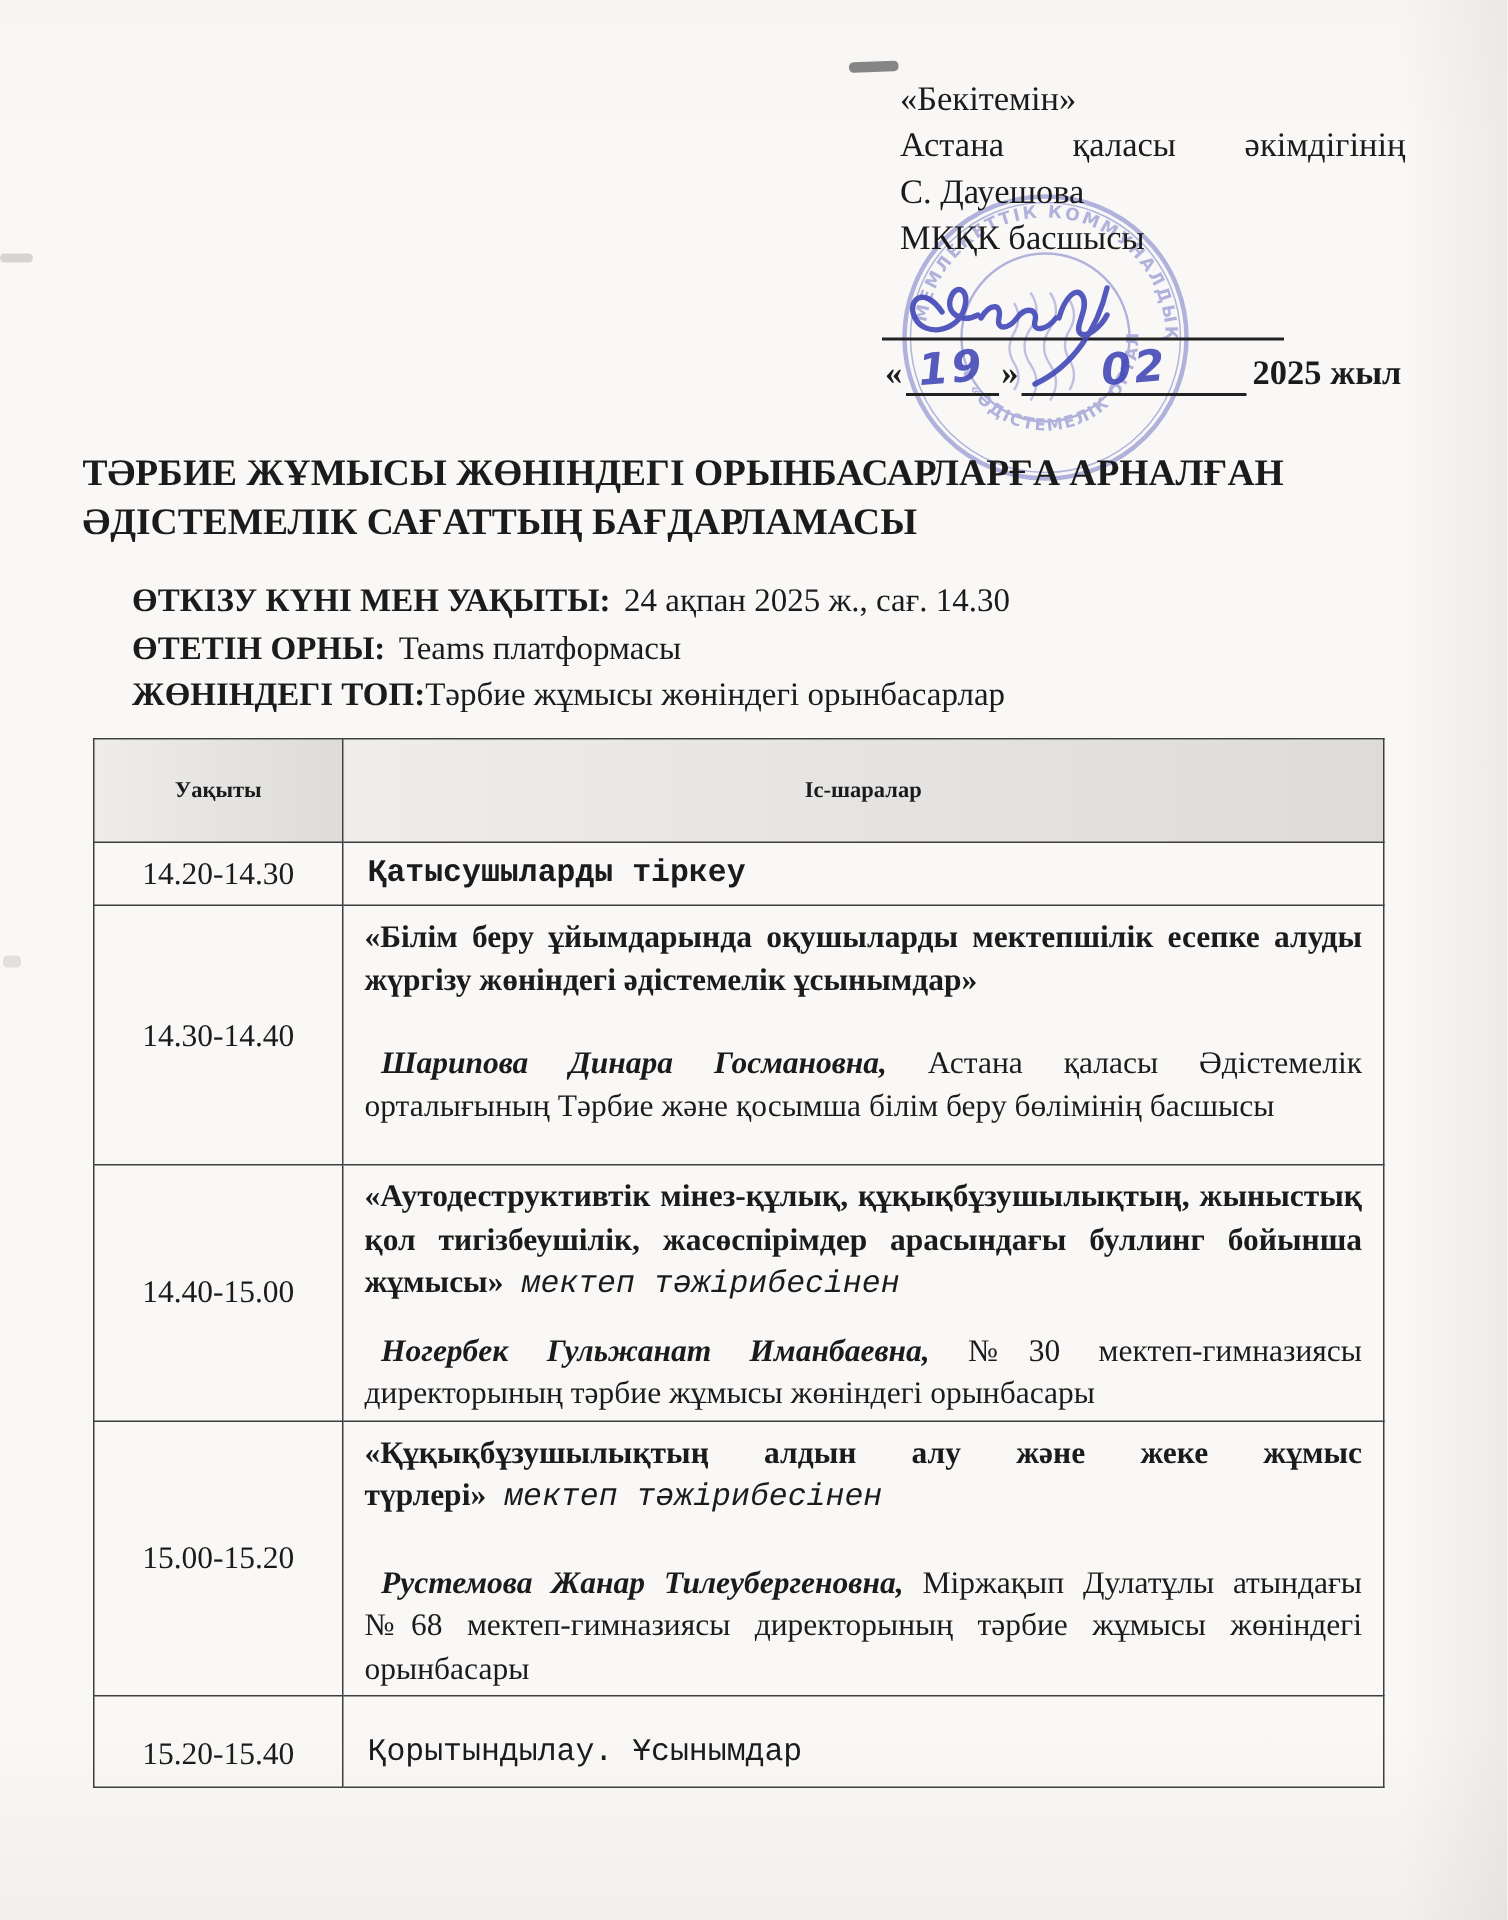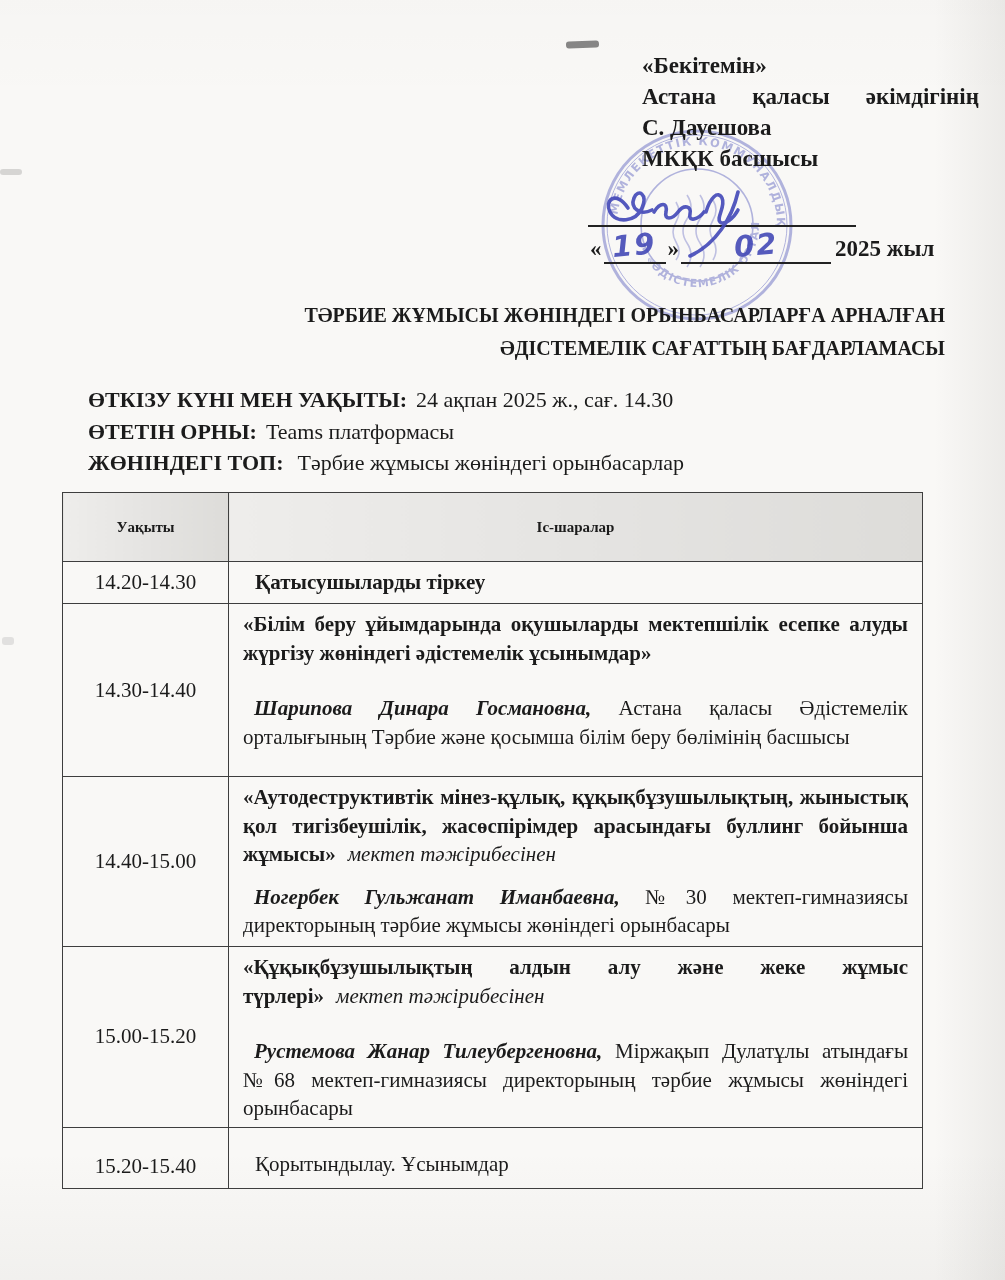--- a/index.html
+++ b/index.html
@@ -10,23 +10,22 @@
       linear-gradient(90deg, rgba(0,0,0,0) 93%, rgba(120,118,112,0.10) 100%),
       linear-gradient(180deg, rgba(0,0,0,0.012) 0%, rgba(0,0,0,0) 8%, rgba(0,0,0,0) 90%, rgba(90,88,84,0.05) 100%),
       #f9f8f6;
     font-family:"Liberation Serif","DejaVu Serif",serif;
     color:#1b1b1b;
     overflow:hidden;
   }
   
   .approval{
     position:absolute;left:600px;top:50px;width:337px;
-    font-weight:bold;font-size:23px;line-height:31px;
+    font-weight:normal;font-size:23px;line-height:31px;
     z-index:3;
-    margin-left:42px;
   }
   .appr-line{white-space:nowrap;}
   .appr-just{text-align:justify;text-align-last:justify;white-space:normal;}
   .sig-rule{
     position:absolute;left:588px;top:225px;width:268px;height:0;
     border-top:2px solid #222;z-index:3;
   }
   .date-line{
     position:absolute;left:588px;top:228px;width:348px;height:36px;
     font-weight:bold;font-size:23px;z-index:3;display:flex;align-items:flex-end;
@@ -43,21 +42,21 @@
     color:#3f45b5;font-size:29px;display:inline-block;transform:rotate(-5deg);
     opacity:.88;letter-spacing:2px;
   }
   .dl-year{padding:0 0 2px 4px;white-space:nowrap;text-align:right;}
   
   .signature-svg{position:absolute;left:598px;top:178px;z-index:4;}
   .stamp-svg{position:absolute;left:592px;top:120px;z-index:2;opacity:.5;}
   
   .doc-title{
     position:absolute;left:55px;top:299px;width:890px;
-    text-align:right;font-weight:bold;font-size:20px;line-height:33px;
+    text-align:left;font-weight:bold;font-size:25px;line-height:33px;
     z-index:3;
   }
   
   .info{
     position:absolute;left:88px;top:384px;width:860px;
     font-size:22px;line-height:31.5px;z-index:3;
   }
   .info .lbl{font-weight:bold;}
   .info .val{margin-left:9px;}
   
@@ -77,24 +76,24 @@
   }
   .c-cell{padding:6px 14px 4px 14px !important;line-height:28.5px;text-align:justify;vertical-align:top !important;}
   .r1{height:42px;}
   .r2{height:173px;}
   .r3{height:170px;}
   .r4{height:174px;}
   .r5{height:61px;}
   .b{font-weight:bold;}
   .bi{font-weight:bold;font-style:italic;margin-left:11px;}
   .evt-title{margin:0;}
-  .note-sp{font-style:italic;font-weight:normal;margin-left:12px;}
+  .note-sp{font-style:italic;font-weight:normal;margin-left:12px;font-family:Liberation Mono, monospace;}
   .gap{height:27px;}
   .speaker-p{margin:0;}
-  .simple-cell{padding:0 26px !important;}
+  .simple-cell{padding:0 16px !important;font-family:Liberation Mono, monospace;}
   .r5 .simple-cell{padding-top:14px !important;}
   
   .speck{position:absolute;background:#3a3a3a;border-radius:3px;z-index:1;}
   .speck-a{left:566px;top:41px;width:33px;height:7px;opacity:.6;transform:rotate(-2deg);}
   .speck-b{left:0;top:169px;width:22px;height:6px;opacity:.18;}
   .speck-c{left:2px;top:637px;width:12px;height:8px;opacity:.12;}
 </style>
 </head>
 <body>
 
@@ -158,21 +157,21 @@
   </div>
 
   <div class="info">
     <div>
       <span class="lbl">ӨТКІЗУ КҮНІ МЕН УАҚЫТЫ:</span><span class="val">24 ақпан 2025 ж., сағ. 14.30</span>
     </div>
     <div>
       <span class="lbl">ӨТЕТІН ОРНЫ:</span><span class="val">Teams платформасы</span>
     </div>
     <div>
-      <span class="lbl">ЖӨНІНДЕГІ ТОП:</span><span class="val" style="margin-left:14px">Тәрбие жұмысы жөніндегі орынбасарлар</span>
+      <span class="lbl">ЖӨНІНДЕГІ ТОП:</span><span class="val" style="margin-left:0">Тәрбие жұмысы жөніндегі орынбасарлар</span>
     </div>
   </div>
 
   <table class="sched">
     <tbody>
       <tr class="hdr-row">
         <td class="t-col">Уақыты</td>
         <td>Іс-шаралар</td>
       </tr>
 

